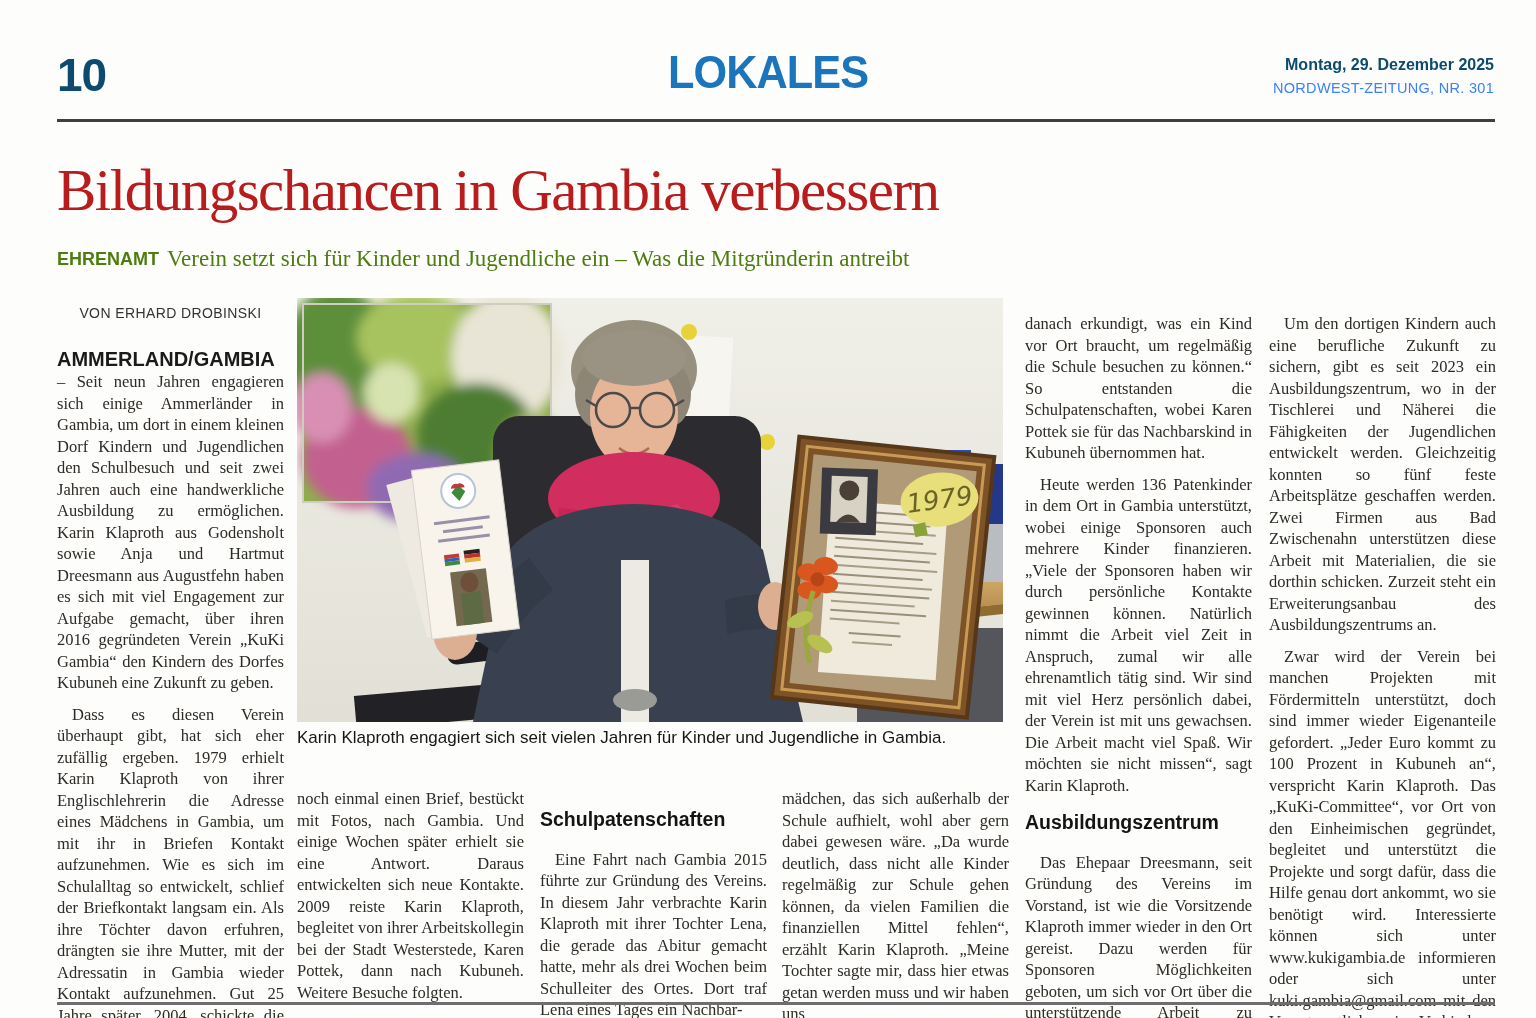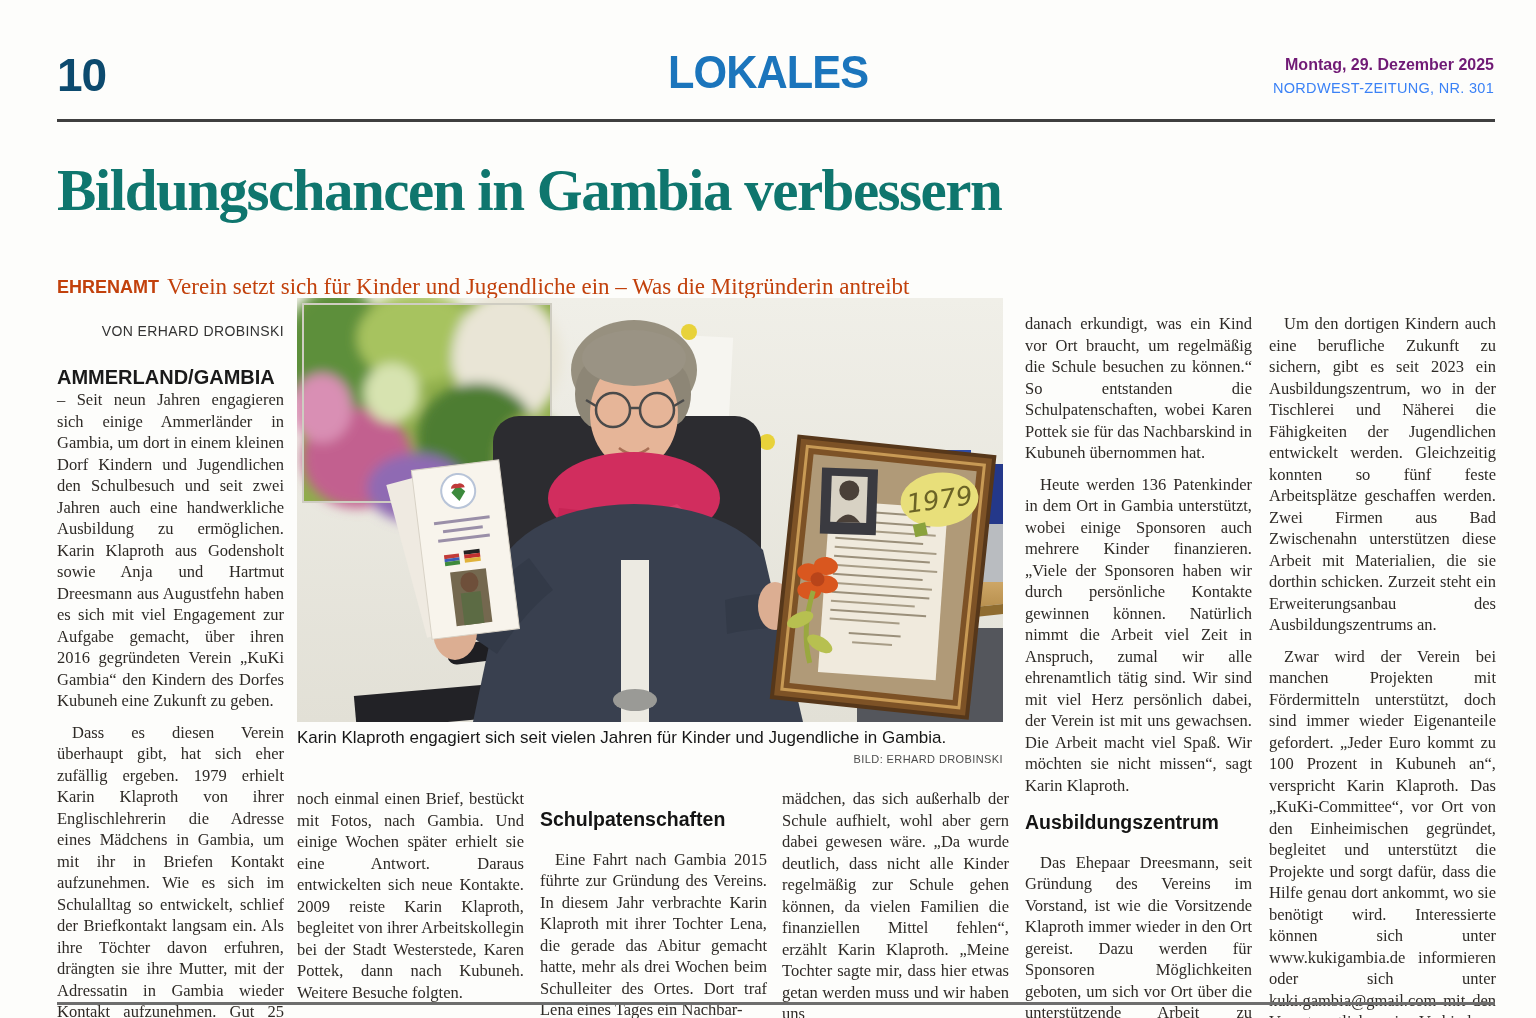--- a/index.html
+++ b/index.html
@@ -26,57 +26,57 @@
     font-family: "Liberation Sans", sans-serif;
     font-weight: bold; font-size: 47px;
     color: #1b75bc; letter-spacing: -1px;
     transform: scaleX(0.92);
   }
   .header-right {
     position: absolute; right: 42px; top: 56px;
     text-align: right;
     font-family: "Liberation Sans", sans-serif;
   }
-  .header-date { font-weight: bold; font-size: 16px; color: #701a75; }
+  .header-date { font-weight: bold; font-size: 16px; color: #0c4a6e; }
   .header-paper { font-size: 14.5px; color: #3b82f6; margin-top: 6px; letter-spacing: 0.3px; }
   .header-rule {
     position: absolute; left: 57px; width: 1438px; top: 119px; height: 3px;
     background: #3f3f3f;
   }
   
   .headline {
     position: absolute; left: 57px; top: 156px; width: 1438px;
     font-family: "Liberation Serif", serif;
-    font-weight: bold; font-size: 59px; color: #0f766e;
+    font-weight: normal; font-size: 59px; color: #b91c1c;
     letter-spacing: -1.5px;
   }
   .kicker {
     position: absolute; left: 57px; top: 246px; width: 1438px;
-    font-size: 23px; color: #c2410c; margin-top: 28px;
+    font-size: 23px; color: #4d7c0f;
   }
   .kicker-label {
     font-family: "Liberation Sans", sans-serif;
     font-weight: bold; font-size: 18px; letter-spacing: 0px;
     margin-right: 8px; vertical-align: 1px;
   }
   
   .col {
     position: absolute;
     width: 227px;
     font-size: 16.5px;
     line-height: 21.5px;
     text-align: justify;
     color: #2e2a26;
   }
   .col p { text-align: justify; margin-top: 10px; }
   .col p.indent { text-indent: 15px; }
   .byline {
     font-family: "Liberation Sans", sans-serif;
     font-size: 14px; color: #333; letter-spacing: 0.4px;
-    margin-bottom: 24px; text-align: right; margin-top: 18px;
+    margin-bottom: 24px; text-align: center;
   }
   .lead-label {
     font-family: "Liberation Sans", sans-serif;
     font-weight: bold; font-size: 20px; color: #1a1a1a;
   }
   .subhead {
     font-family: "Liberation Sans", sans-serif;
     font-weight: bold; font-size: 19.5px; color: #141414;
     text-align: left; margin-bottom: 18px;
   }
@@ -291,21 +291,20 @@
           <circle cx="521" cy="288" r="7" fill="#b8441a"></circle>
           <path d="M518 300 Q510 340 522 372" fill="none" stroke="#9aa83f" stroke-width="5"></path>
           <ellipse cx="508" cy="330" rx="14" ry="7" fill="#b7c050" transform="rotate(-30 508 330)"></ellipse>
           <ellipse cx="530" cy="352" rx="14" ry="7" fill="#b7c050" transform="rotate(25 530 352)"></ellipse>
         </g>
       </g>
     </svg>
   </div>
 
   <div class="caption">Karin Klaproth engagiert sich seit vielen Jahren für Kinder und Jugendliche in Gambia.</div>
-  <div class="credit">BILD: ERHARD DROBINSKI</div>
 
   <div class="col" style="left:297px; top:778px;">
     <p>noch einmal einen Brief, bestückt mit Fotos, nach Gambia. Und einige Wochen später erhielt sie eine Antwort. Daraus entwickelten sich neue Kontakte. 2009 reiste Karin Klaproth, begleitet von ihrer Arbeitskollegin bei der Stadt Westerstede, Karen Pottek, dann nach Kubuneh. Weitere Besuche folgten.</p>
   </div>
 
   <div class="col" style="left:540px; top:809px;">
     <h2 class="subhead">Schulpatenschaften</h2>
     <p class="indent">Eine Fahrt nach Gambia 2015 führte zur Gründung des Vereins. In diesem Jahr verbrachte Karin Klaproth mit ihrer Tochter Lena, die gerade das Abitur gemacht hatte, mehr als drei Wochen beim Schulleiter des Ortes. Dort traf Lena eines Tages ein Nachbar-</p>
   </div>
 

